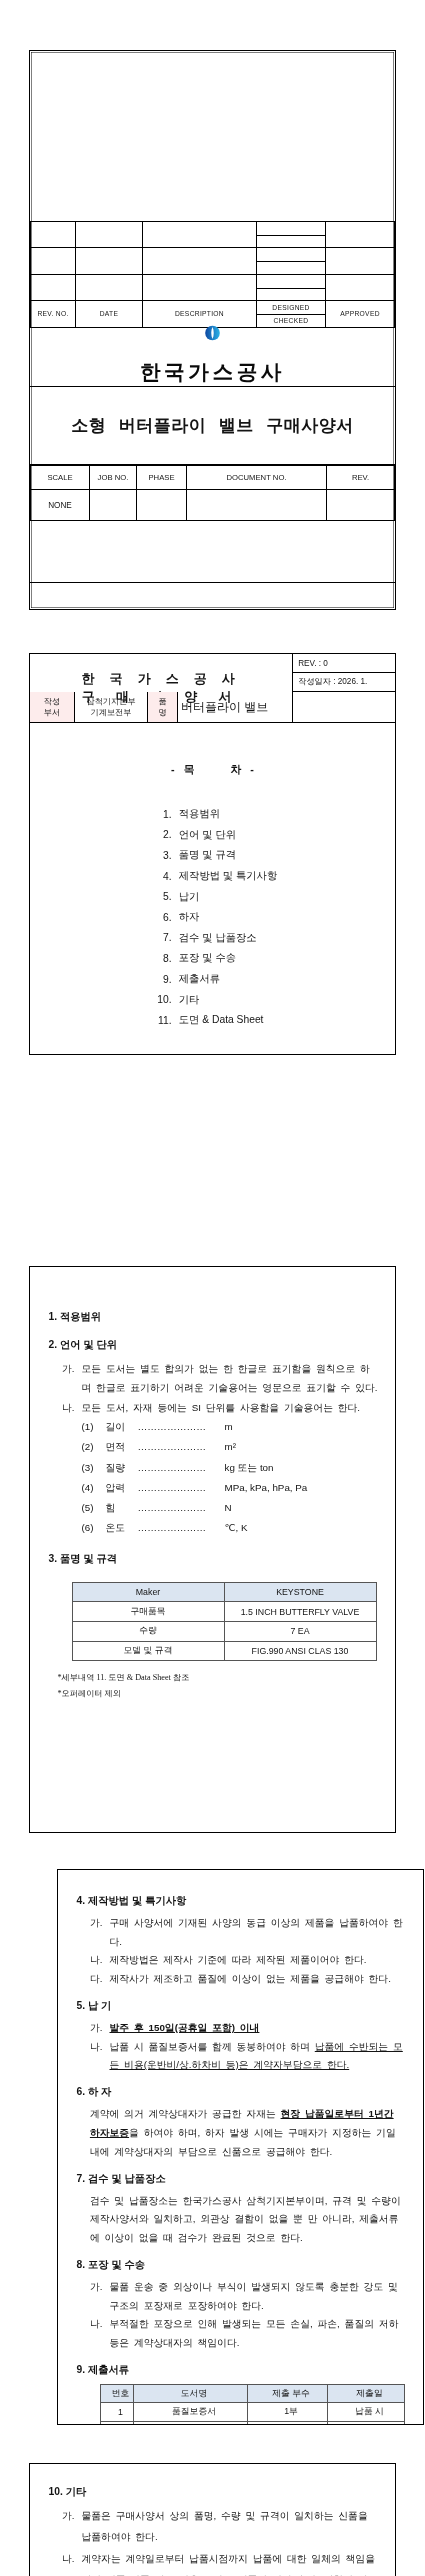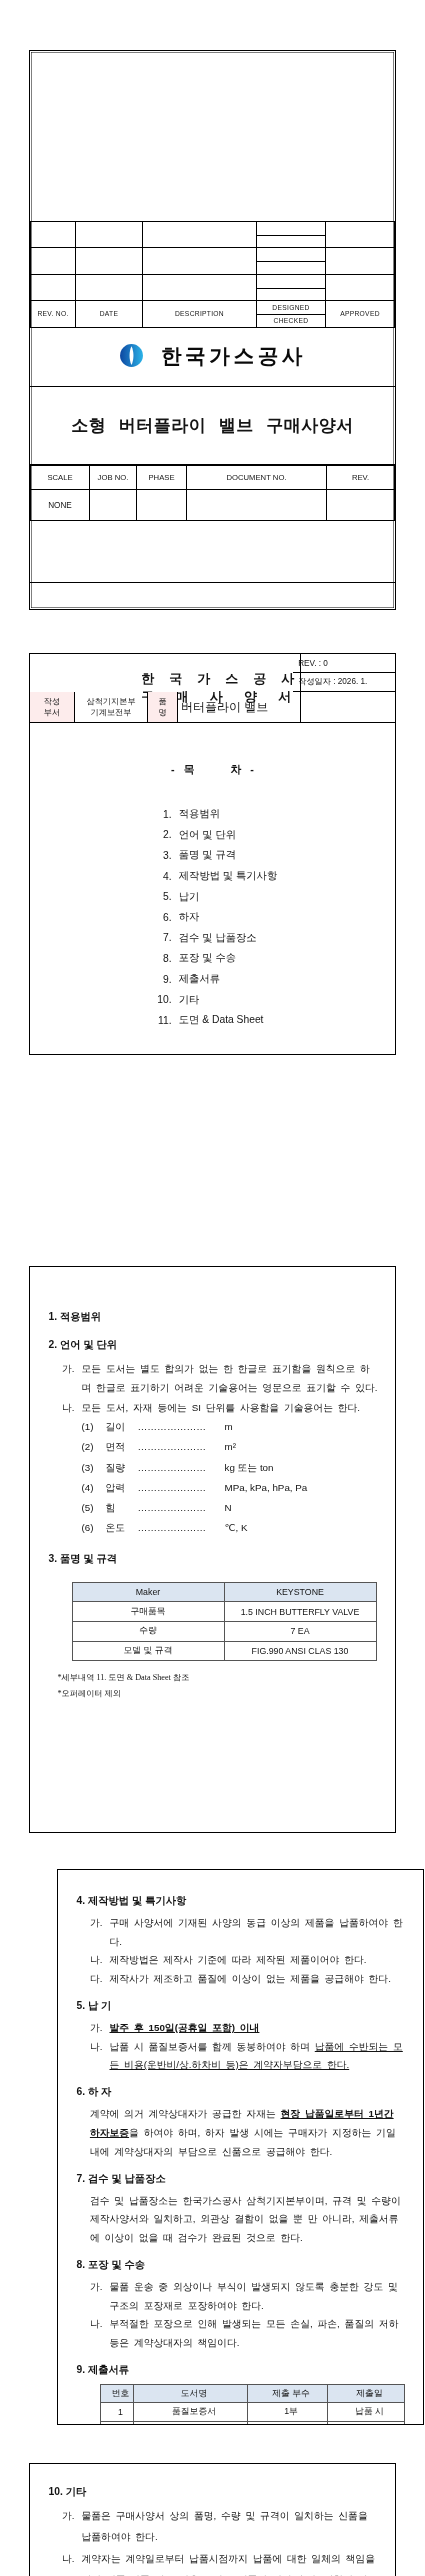--- a/index.html
+++ b/index.html
@@ -11,32 +11,32 @@
   #p3 { top:1266px; height:567px; }
   #p4 { top:1869px; height:556px;margin-left:28px; }
   #p5 { top:2463px; height:407px; }
 
   
   .revtab { position:absolute; top:170px; left:0; width:100%; border-collapse:collapse; table-layout:fixed; }
   .revtab td { border:0.5px solid #000; height:26px; padding:0; }
   .revtab .hdr td { font-size:6.7px; text-align:center; letter-spacing:0.3px; }
   .split-half { height:13px; display:flex; align-items:center; justify-content:center; font-size:6.7px; }
   .split-half.bot { border-top:0.5px solid #000; height:12.4px; }
-  .logo-band { position:absolute; top:274px; left:0; width:100%; height:62px; display:flex; align-items:center; justify-content:center; gap:17px; border-bottom:1.5px solid #000; }
+  .logo-band { position:absolute; top:274px; left:0; width:100%; height:62px; display:flex; align-items:center; justify-content:center; gap:17px; border-bottom:1.5px solid #000;flex-direction:column; }
   .logo-text { font-size:20.6px; font-weight:800; letter-spacing:3.6px; color:#0a0a0a; }
   .title-band { position:absolute; top:336px; left:0; width:100%; height:78px; display:flex; align-items:center; justify-content:center; border-bottom:0.5px solid #000; font-size:17px; font-weight:600; word-spacing:7.2px; letter-spacing:0.5px; }
   .infotab { position:absolute; top:414px; left:0; width:100%; border-collapse:collapse; table-layout:fixed; }
   .infotab td { border:0.5px solid #000; text-align:center; font-size:7.7px; }
   .infotab tr.lr td { height:24px; }
   .infotab tr.vr td { height:31px; font-size:8.2px; }
   .cover-rule-a { position:absolute; top:469px; left:0; width:100%; border-top:1.5px solid #000; }
   .cover-rule-b { position:absolute; top:531px; left:0; width:100%; border-top:0.5px solid #000; }
 
   
-  .org-cell { position:absolute; top:0; left:8px; width:263px; height:69px; border-right:0.5px solid #000; border-bottom:0.5px solid #000; display:flex; flex-direction:column; align-items:flex-end; justify-content:center; gap:0; }
+  .org-cell { position:absolute; top:0; left:0; width:263px; height:69px; border-right:0.5px solid #000; border-bottom:0.5px solid #000; display:flex; flex-direction:column; align-items:center; justify-content:center; gap:0; }
   .org1 { font-size:13px; font-weight:700; letter-spacing:5.7px; }
   .org2 { font-size:13px; font-weight:700; letter-spacing:8.8px; }
   .rev-cell, .date-cell { position:absolute; left:263px; right:0; display:flex; align-items:center; padding-left:5.2px; font-size:8.2px; border-bottom:0.5px solid #000; }
   .rev-cell { top:0; height:19px; }
   .date-cell { top:19px; height:18.5px; }
   .hc { position:absolute; top:38px; height:31px; border-bottom:0.5px solid #000; display:flex; align-items:center; justify-content:center; text-align:center; font-size:8.2px; line-height:1.35; flex-direction:column; }
   .hc1 { left:0; width:45px; background:#fdecec; border-right:0.5px solid #000; }
   .hc2 { left:45px; width:73px; border-right:0.5px solid #000; }
   .hc3 { left:118px; width:30px; background:#fdecec; border-right:0.5px solid #000; }
   .hc4 { left:148px; right:0; flex-direction:row; justify-content:flex-start; padding-left:3px; font-size:12px; }

